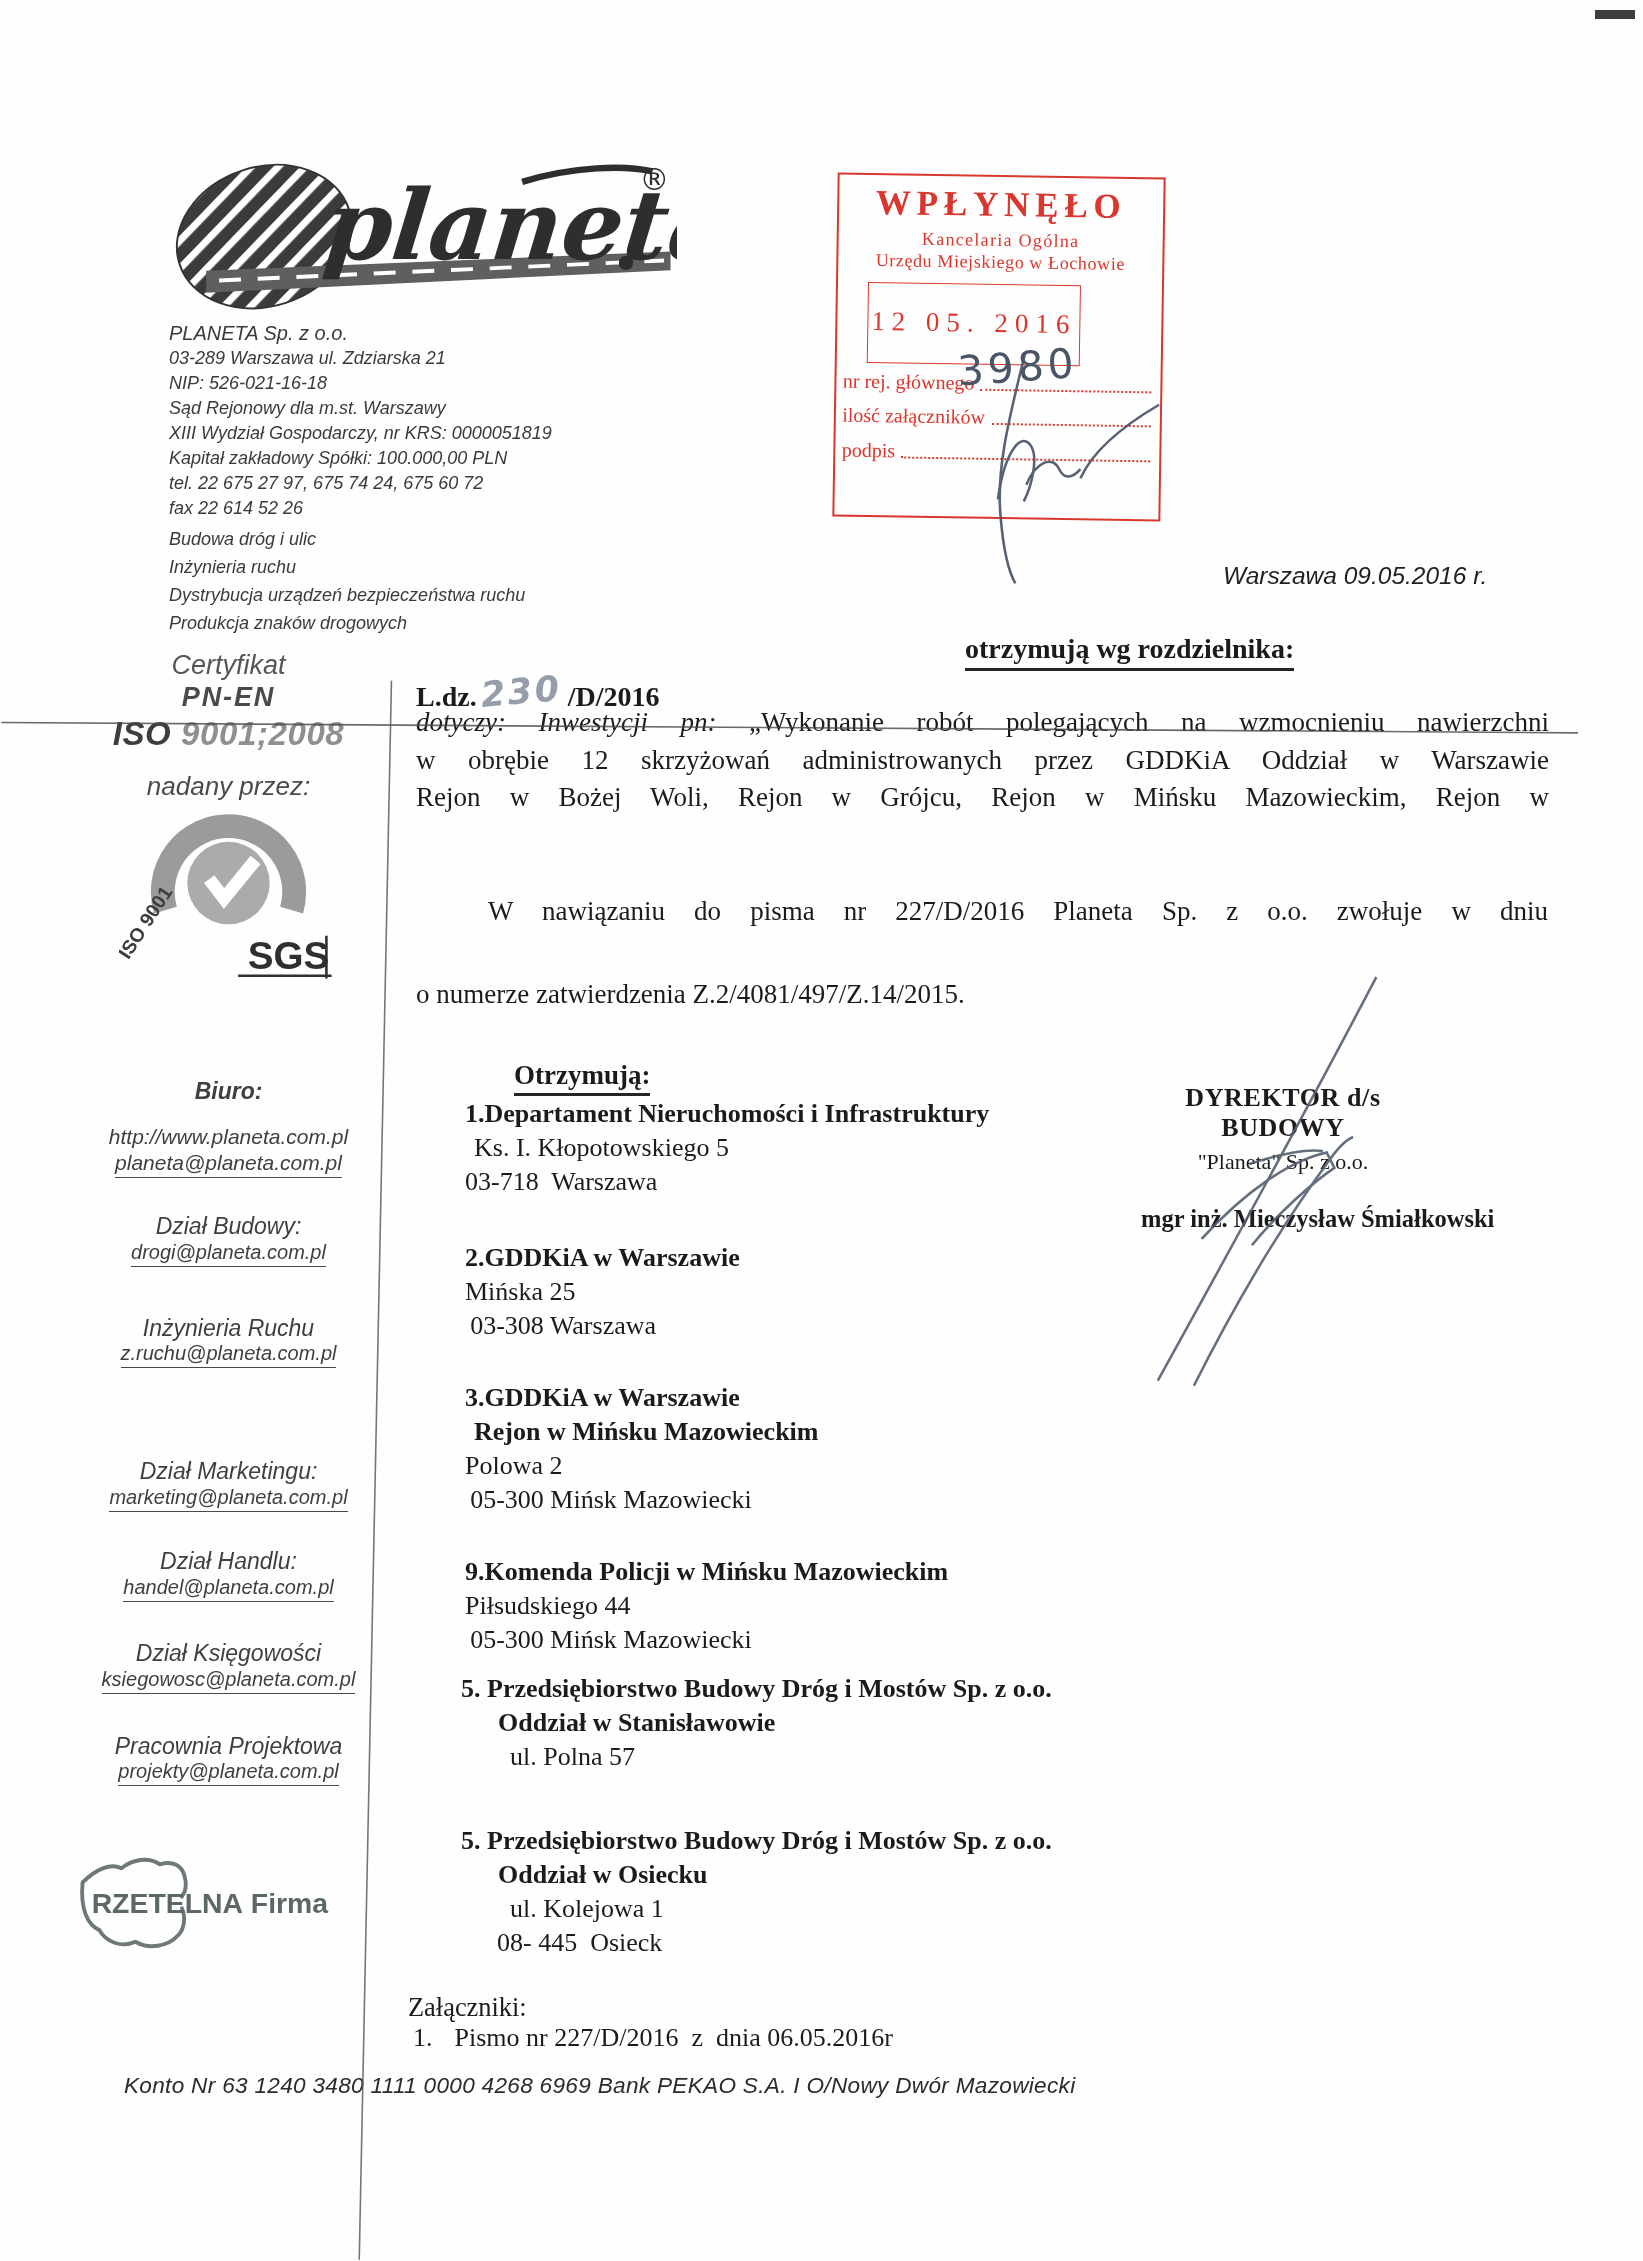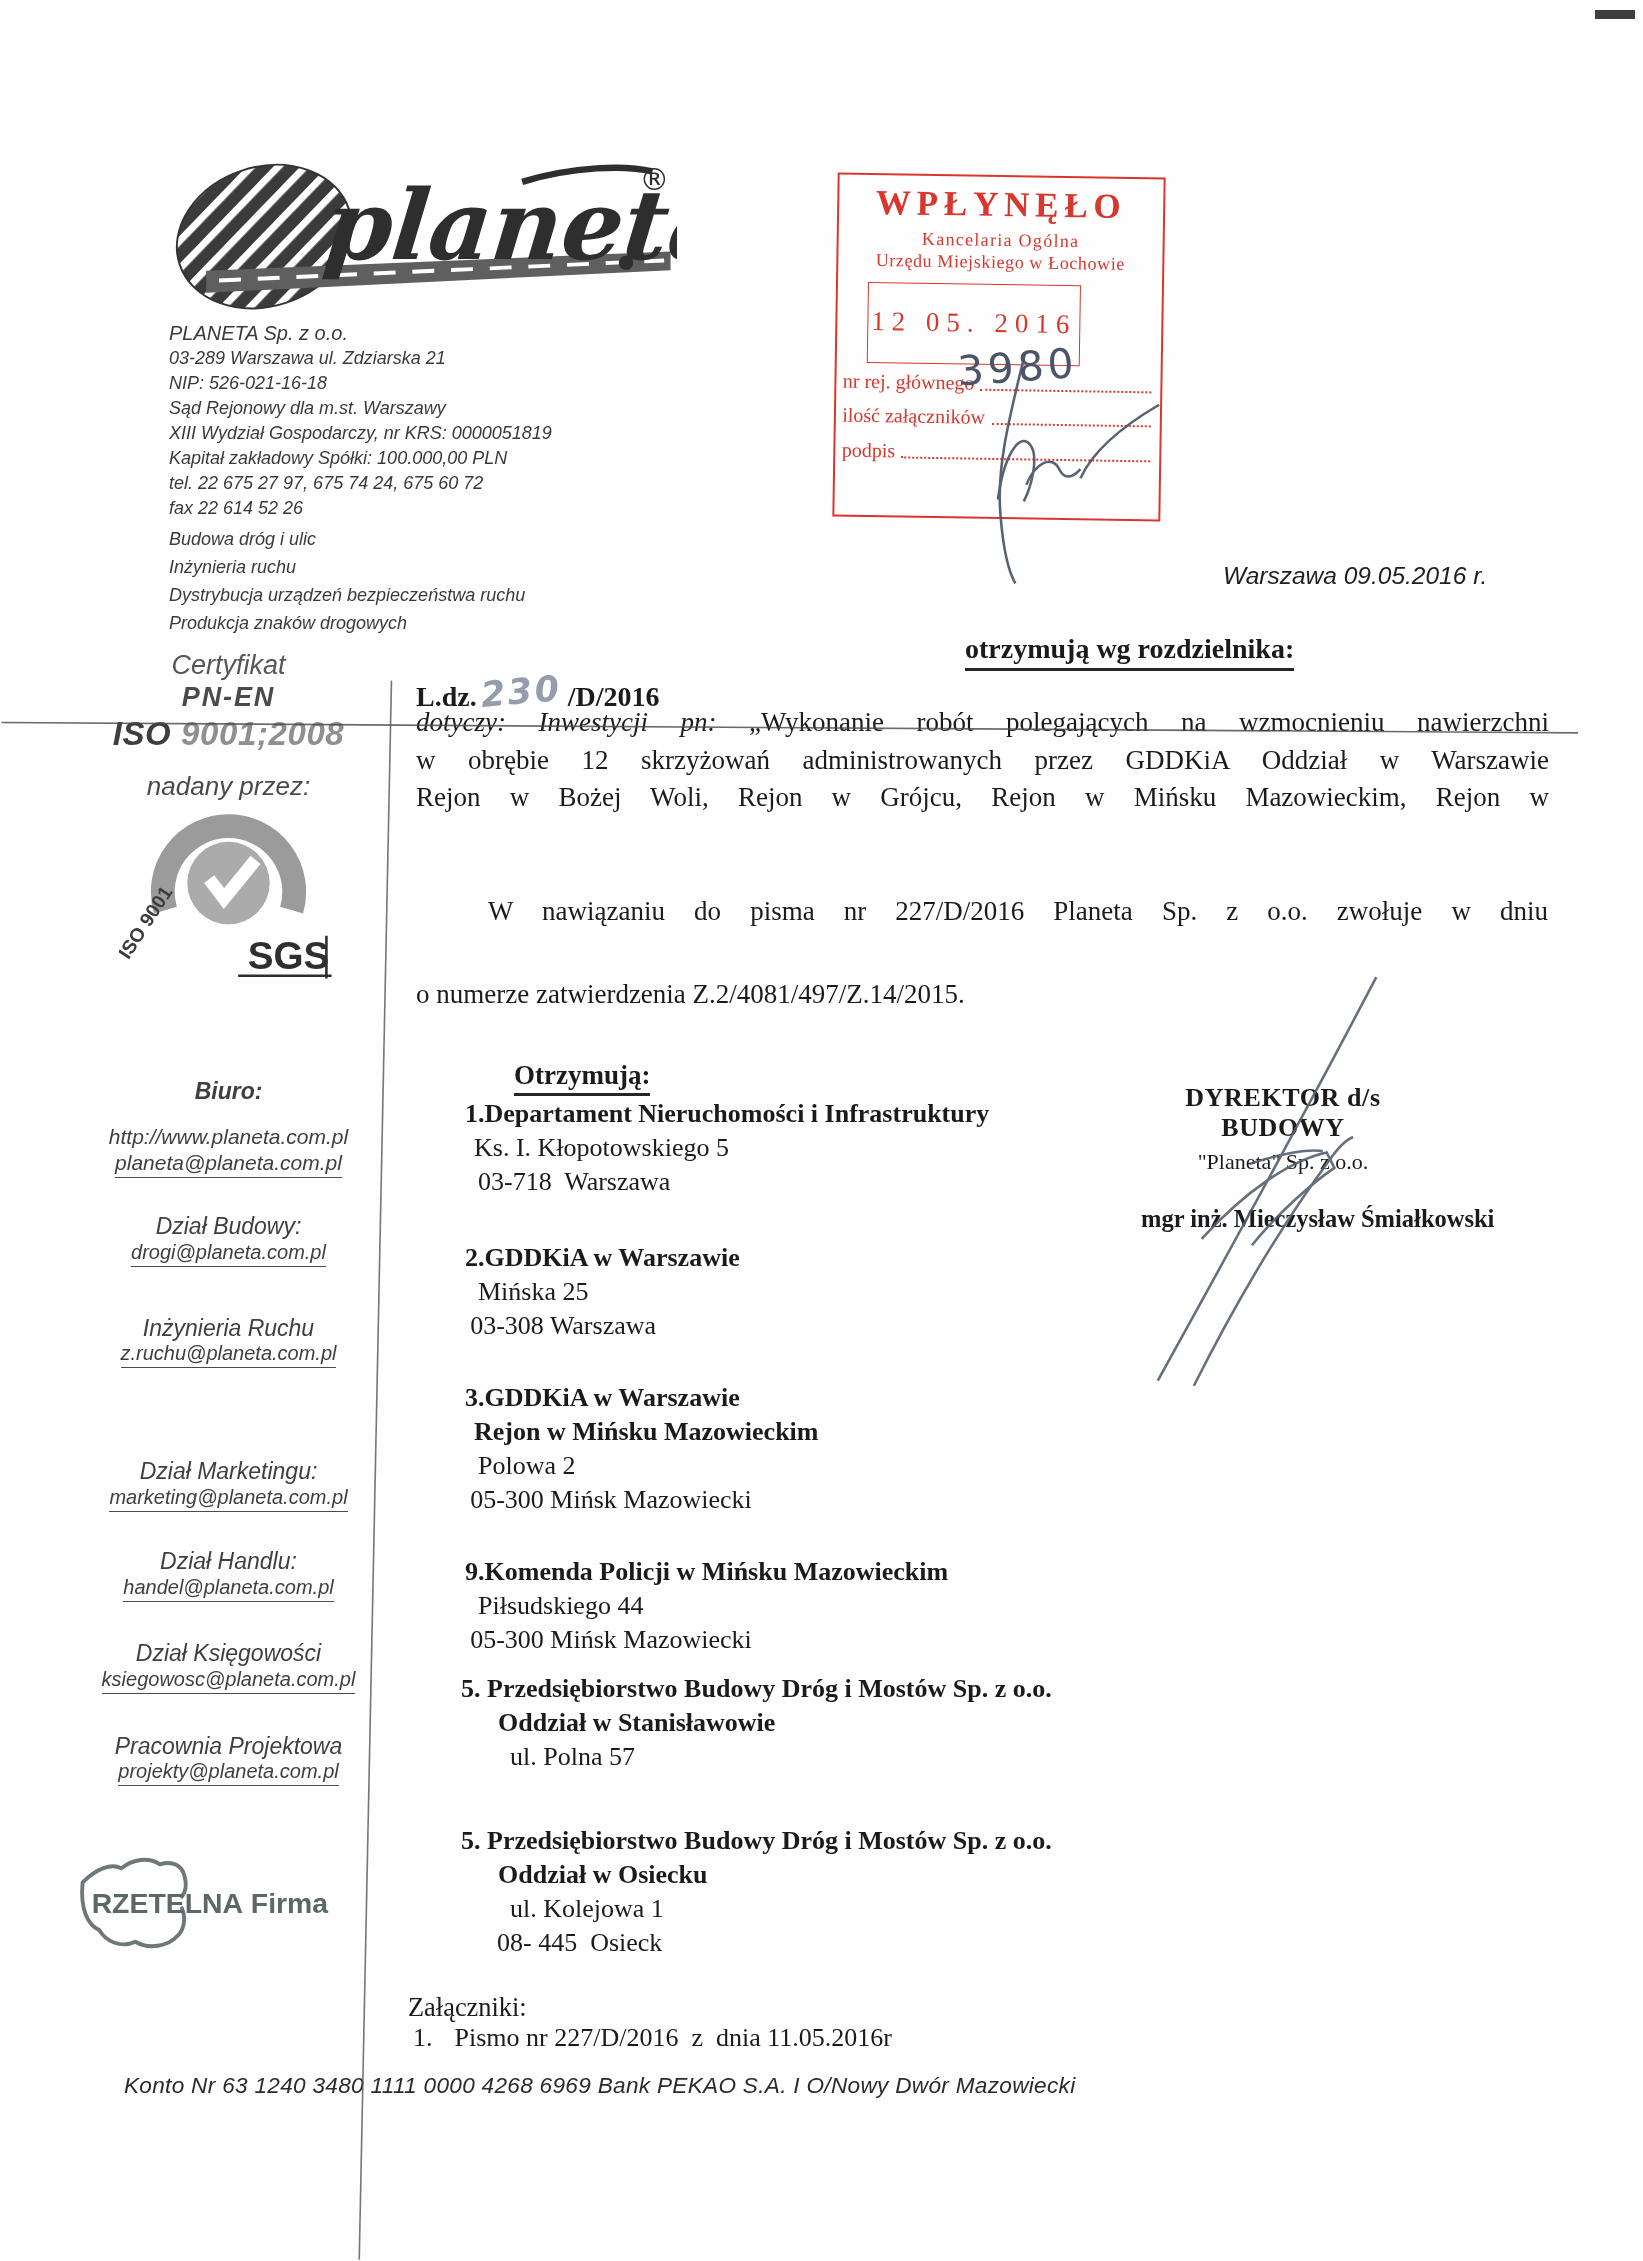--- a/index.html
+++ b/index.html
@@ -35,21 +35,21 @@
   .refline{left:416px;top:674px;font-size:28px;}
   .hw-ref{display:inline-block;font-family:"DejaVu Sans",sans-serif;font-style:italic;font-size:35px;
           color:#959dab;transform:rotate(-5deg) translateY(-2.6px);margin:0 6.4px 0 3.9px;letter-spacing:2.6px;}
   
   .jl{width:1133px;font-size:27px;line-height:32px;text-align:justify;text-align-last:justify;}
   .pl{width:1133px;font-size:27px;line-height:32px;}
   sup.hrs{font-size:17px;vertical-align:super;line-height:0;}
   
   .rcpt{font-size:26px;line-height:34px;}
   .rcpt .i1{margin-left:9px;}
-  .rcpt .i2{margin-left:13px;}
+  .rcpt .i2{}
   .rcpt .i3{margin-left:5.2px;}
   .rcpt .j1{margin-left:37px;}
   .rcpt .j2{margin-left:49px;}
   .rcpt .j3{margin-left:36px;}
   .rc-head{left:514px;top:1060px;font-size:27px;border-bottom:3.2px solid #262626;padding-bottom:1.9px;}
   
   .sig{left:1141px;top:1083px;width:284px;text-align:center;}
   .sig .role{font-size:26px;font-weight:bold;letter-spacing:0.6px;}
   .sig .comp{font-size:22px;margin-top:6.4px;}
   .sig .name{font-size:24.5px;font-weight:bold;margin-top:30px;white-space:nowrap;}
@@ -195,21 +195,21 @@
 
   <div class="abs ser sig">
     <div class="role">DYREKTOR d/s BUDOWY</div>
     <div class="comp">"Planeta" Sp. z o.o.</div>
     <div class="name">mgr inż. Mieczysław Śmiałkowski</div>
   </div>
 
   <div class="abs ser att-h">Załączniki:</div>
   <div class="abs ser att-i">
     <span>1.</span>
-    <span>Pismo nr 227/D/2016  z  dnia 11.05.2016r</span>
+    <span>Pismo nr 227/D/2016  z  dnia 06.05.2016r</span>
   </div>
 
   <div class="abs si footer">Konto Nr 63 1240 3480 1111 0000 4268 6969 Bank PEKAO S.A. I O/Nowy Dwór Mazowiecki</div>
 
   <div class="abs si side cert1">Certyfikat</div>
   <div class="abs si side cert2">PN-EN</div>
   <div class="abs si side cert3">
     <span class="dk">ISO </span><span class="lt">9001;2008</span>
   </div>
   <div class="abs si side granted">nadany przez:</div>

